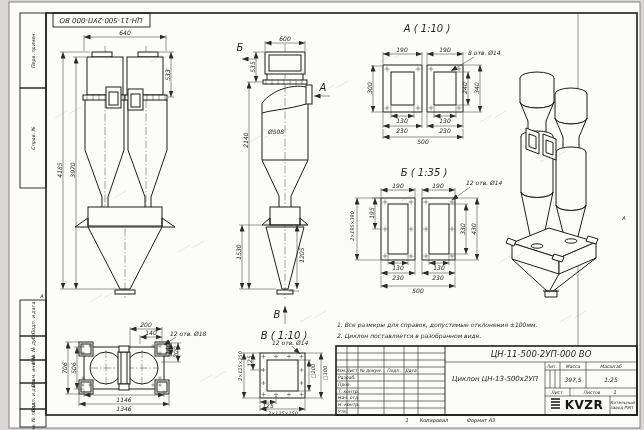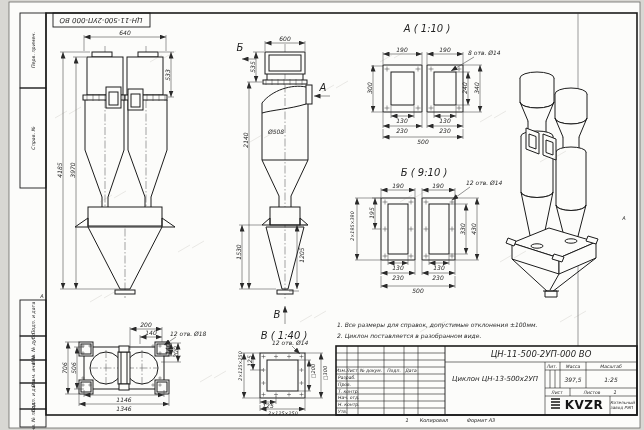--- a/index.html
+++ b/index.html
@@ -306,21 +306,21 @@
 <span class="lbl" style="left:445px;top:49px">190</span>
 <span class="lbl rl" style="left:369px;top:88px">300</span>
 <span class="lbl rl" style="left:464px;top:88px">240</span>
 <span class="lbl rl" style="left:476px;top:88px">340</span>
 <span class="lbl" style="left:402px;top:120px">130</span>
 <span class="lbl" style="left:445px;top:120px">130</span>
 <span class="lbl" style="left:402px;top:130px">230</span>
 <span class="lbl" style="left:445px;top:130px">230</span>
 <span class="lbl" style="left:423px;top:141px">500</span>
 
-<span class="lbl t65" style="left:424px;top:172px">Б ( 9:10 )</span>
+<span class="lbl t65" style="left:424px;top:172px">Б ( 1:35 )</span>
 <span class="lbl ll" style="left:466px;top:182px">12 отв. Ø14</span>
 <span class="lbl" style="left:398px;top:185px">190</span>
 <span class="lbl" style="left:438px;top:185px">190</span>
 <span class="lbl rl" style="left:371px;top:213px">195</span>
 <span class="lbl rl t48" style="left:352px;top:226px">2×195×390</span>
 <span class="lbl rl" style="left:462px;top:229px">330</span>
 <span class="lbl rl" style="left:473px;top:229px">430</span>
 <span class="lbl" style="left:398px;top:267px">130</span>
 <span class="lbl" style="left:439px;top:267px">130</span>
 <span class="lbl" style="left:398px;top:277px">230</span>
@@ -330,21 +330,21 @@
 <span class="lbl" style="left:146px;top:324px">200</span>
 <span class="lbl" style="left:151px;top:332px">140</span>
 <span class="lbl ll" style="left:170px;top:333px">12 отв. Ø18</span>
 <span class="lbl rl" style="left:64px;top:368px">706</span>
 <span class="lbl rl" style="left:73px;top:368px">506</span>
 <span class="lbl rl" style="left:167px;top:349px">140</span>
 <span class="lbl rl" style="left:175px;top:352px">200</span>
 <span class="lbl" style="left:124px;top:399px">1146</span>
 <span class="lbl" style="left:124px;top:408px">1346</span>
 
-<span class="lbl t65" style="left:284px;top:335px">В ( 1:40 )</span>
+<span class="lbl t65" style="left:284px;top:335px">В ( 1:10 )</span>
 <span class="lbl ll" style="left:272px;top:342px">12 отв. Ø14</span>
 <span class="lbl rl" style="left:249px;top:361px">125</span>
 <span class="lbl rl t48" style="left:240px;top:366px">2×125×250</span>
 <span class="lbl" style="left:268px;top:405px">125</span>
 <span class="lbl t48" style="left:283px;top:413px">2×125×250</span>
 <span class="lbl rl t5" style="left:313px;top:371px">□200</span>
 <span class="lbl rl t5" style="left:325px;top:373px">□300</span>
 
 <span class="lbl ll" style="left:337px;top:324px">1. Все размеры для справок, допустимые отклонения ±100мм.</span>
 <span class="lbl ll" style="left:337px;top:335px">2. Циклон поставляется в разобранном виде.</span>

